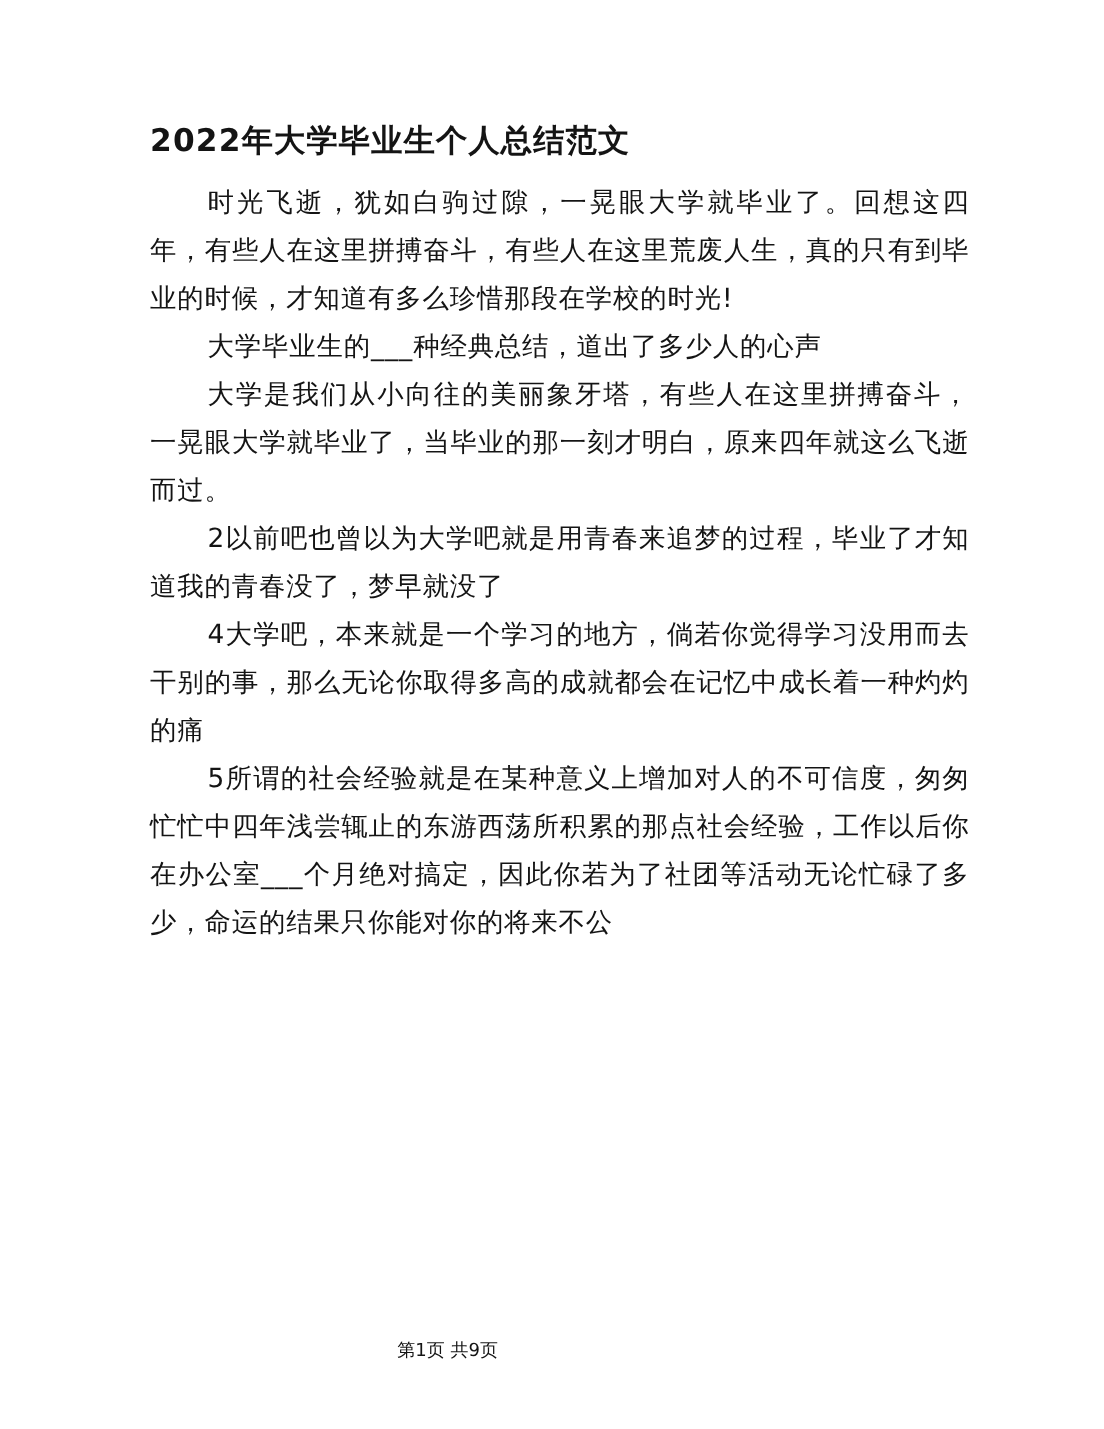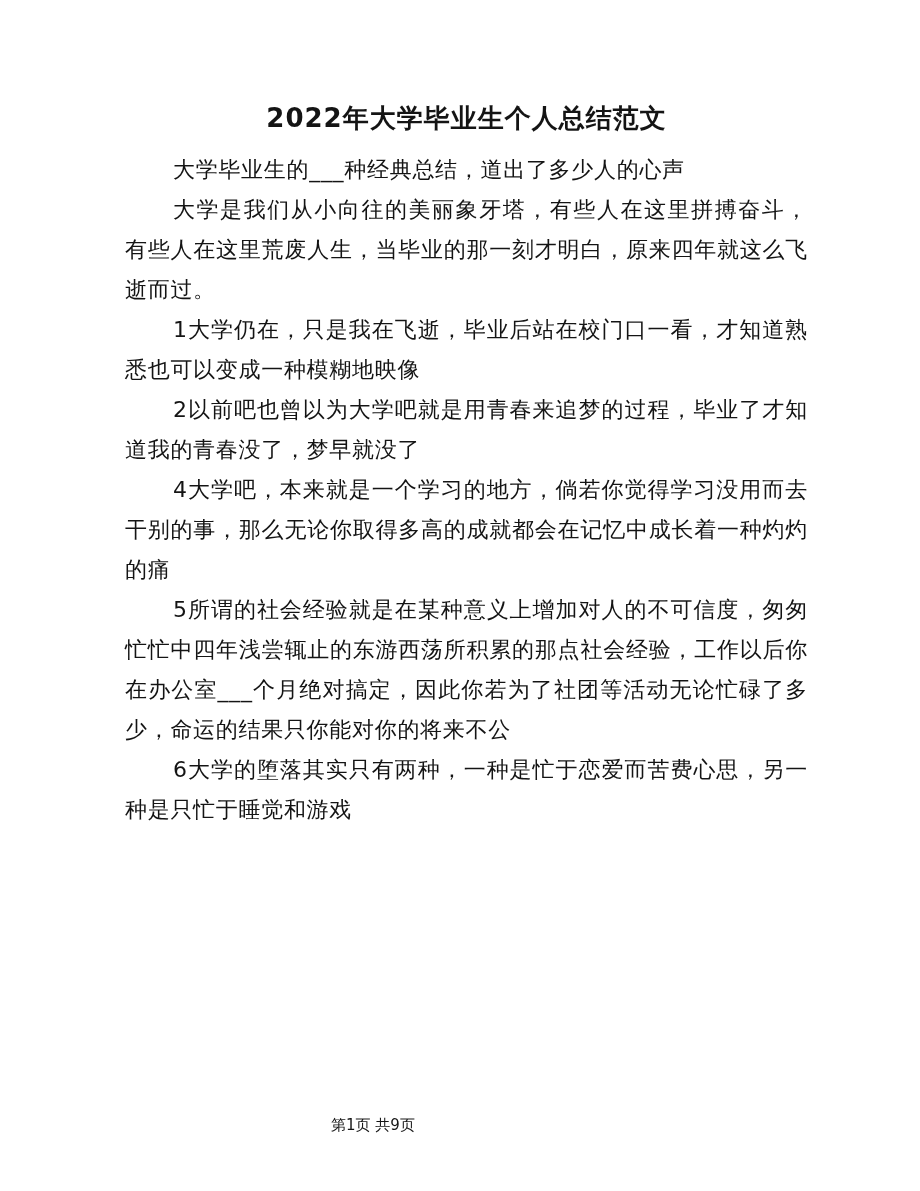--- a/index.html
+++ b/index.html
@@ -25,21 +25,21 @@
   .content {
     position: absolute;
     left: 125px;
     top: 98px;
     width: 683px;
   }
   .doc-title {
     font-size: 26px;
     font-weight: bold;
     line-height: 40px;
-    text-align: center;
+    text-align: left;
     margin: 0 0 12px 0;
     letter-spacing: 1px;
     white-space: nowrap;
   }
   .para {
     font-size: 22px;
     line-height: 40px;
     margin: 0;
     text-indent: 48px;
     text-align: justify;
@@ -57,25 +57,24 @@
     line-height: 22px;
     color: #141414;
   }
 </style>
 </head>
 <body>
 
 <div class="page">
   <div class="content">
     <h1 class="doc-title">2022年大学毕业生个人总结范文</h1>
+    <p class="para">时光飞逝，犹如白驹过隙，一晃眼大学就毕业了。回想这四年，有些人在这里拼搏奋斗，有些人在这里荒废人生，真的只有到毕业的时候，才知道有多么珍惜那段在学校的时光!</p>
     <p class="para">大学毕业生的___种经典总结，道出了多少人的心声</p>
-    <p class="para">大学是我们从小向往的美丽象牙塔，有些人在这里拼搏奋斗，有些人在这里荒废人生，当毕业的那一刻才明白，原来四年就这么飞逝而过。</p>
-    <p class="para">1大学仍在，只是我在飞逝，毕业后站在校门口一看，才知道熟悉也可以变成一种模糊地映像</p>
+    <p class="para">大学是我们从小向往的美丽象牙塔，有些人在这里拼搏奋斗，一晃眼大学就毕业了，当毕业的那一刻才明白，原来四年就这么飞逝而过。</p>
     <p class="para">2以前吧也曾以为大学吧就是用青春来追梦的过程，毕业了才知道我的青春没了，梦早就没了</p>
     <p class="para">4大学吧，本来就是一个学习的地方，倘若你觉得学习没用而去干别的事，那么无论你取得多高的成就都会在记忆中成长着一种灼灼的痛</p>
     <p class="para">5所谓的社会经验就是在某种意义上增加对人的不可信度，匆匆忙忙中四年浅尝辄止的东游西荡所积累的那点社会经验，工作以后你在办公室___个月绝对搞定，因此你若为了社团等活动无论忙碌了多少，命运的结果只你能对你的将来不公</p>
-    <p class="para">6大学的堕落其实只有两种，一种是忙于恋爱而苦费心思，另一种是只忙于睡觉和游戏</p>
   </div>
 
   <div class="footer">
     <span>第1页 共9页</span>
   </div>
 </div>
 
 </body></html>

